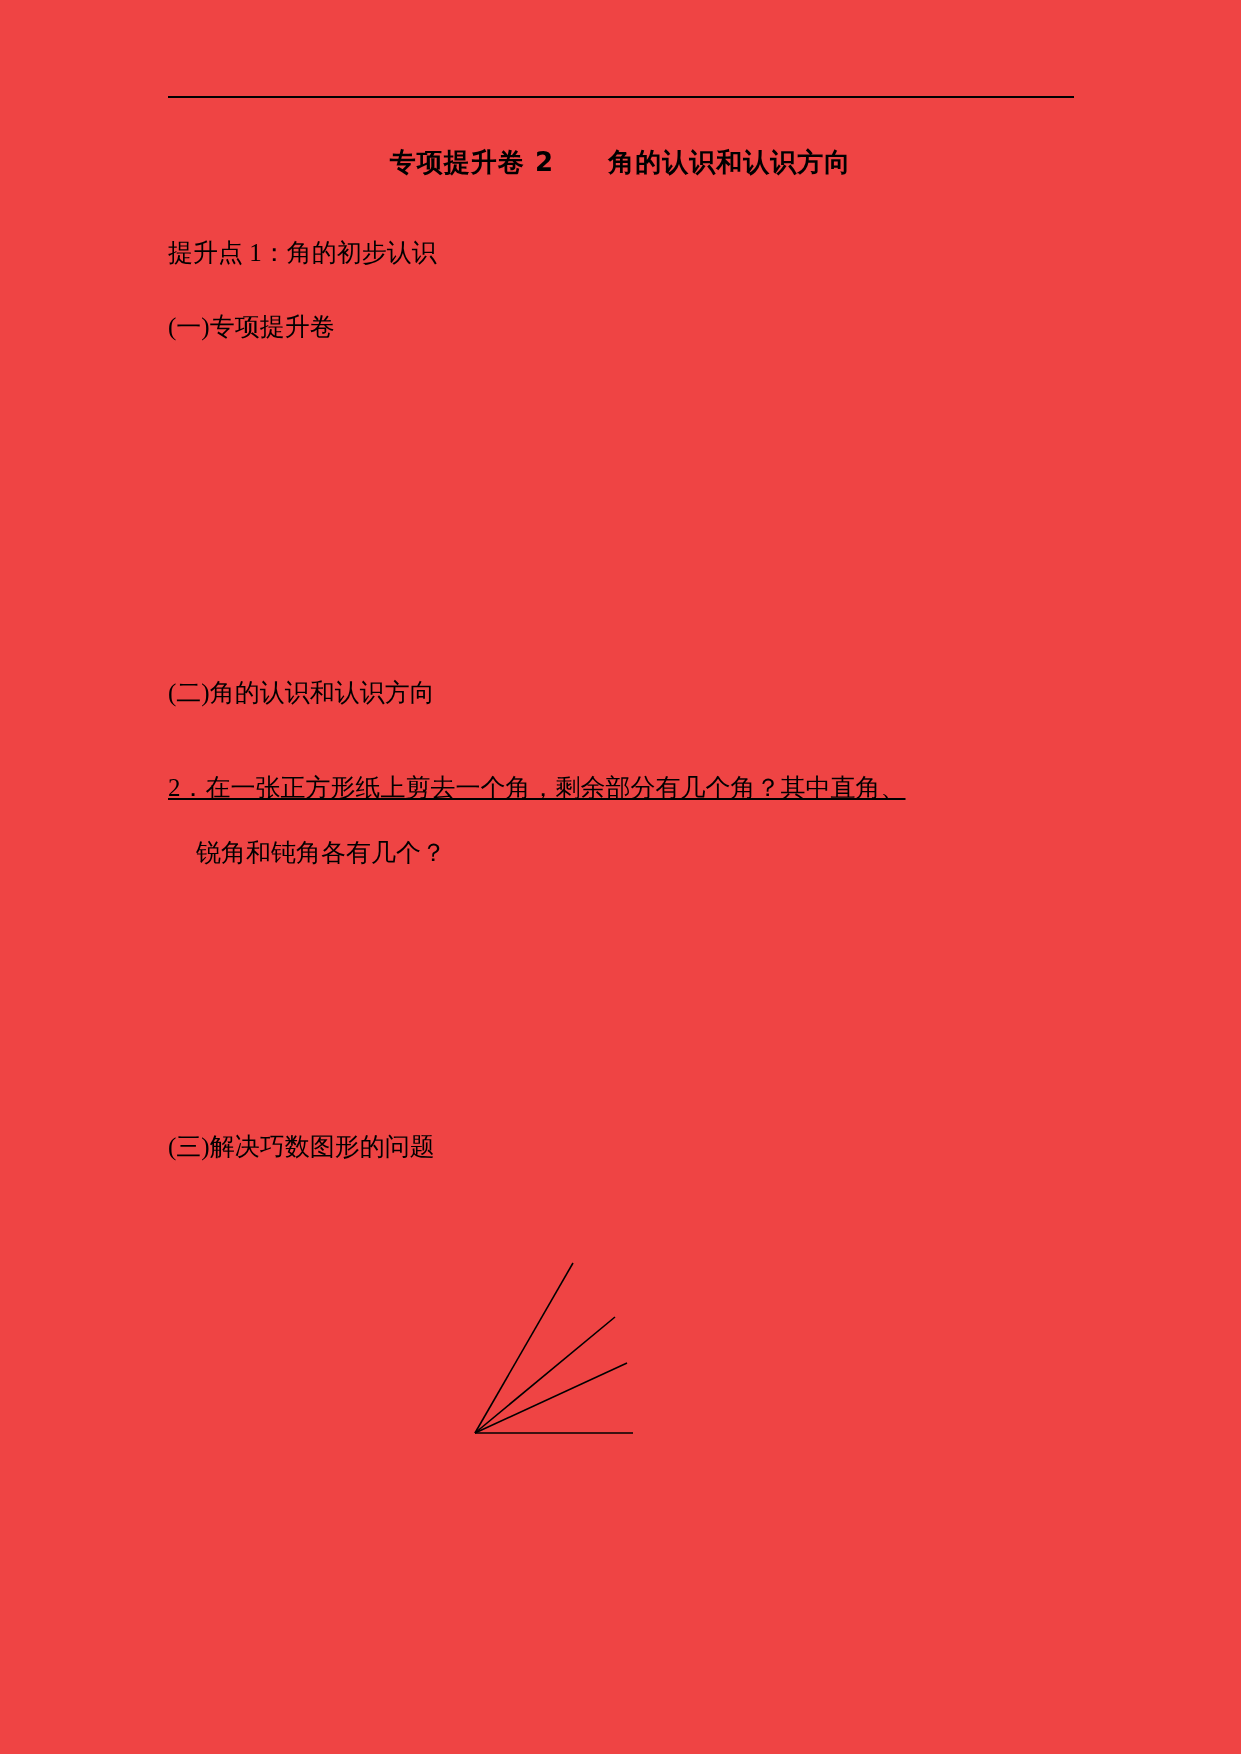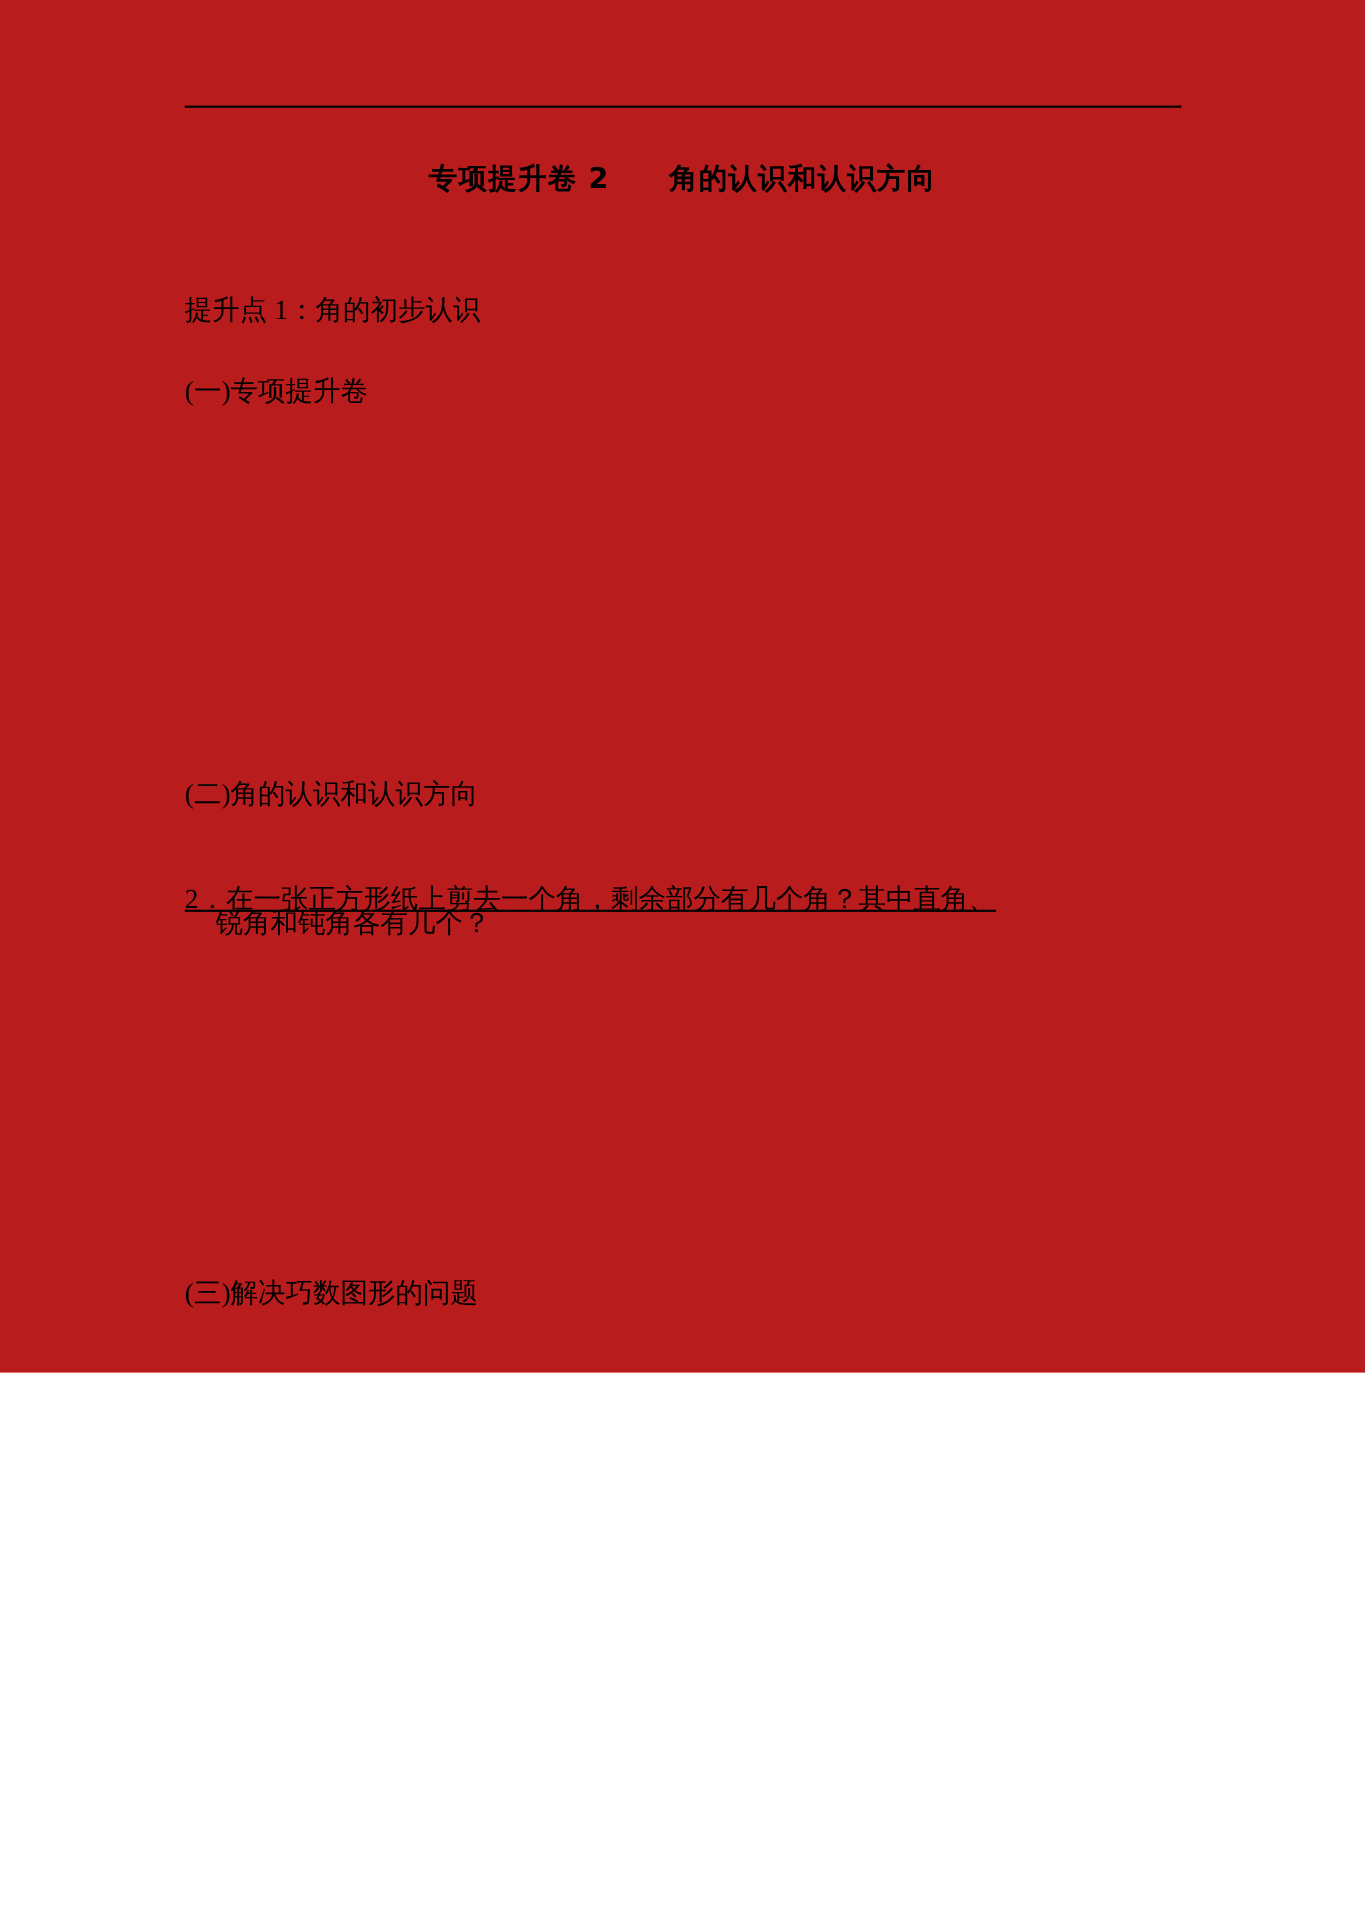--- a/index.html
+++ b/index.html
@@ -7,23 +7,23 @@
     padding: 0;
     background: #ffffff;
   }
   body {
     font-family: "Liberation Serif", "DejaVu Serif", serif;
     color: #000000;
   }
   .page {
     position: relative;
     width: 1241px;
-    height: 1248px;
+    height: 1754px;
     margin: 0 auto;
-    background: #b91c1c;
+    background: #ef4444;
     overflow: hidden;
   }
   .top-rule {
     position: absolute;
     left: 168px;
     top: 96px;
     width: 906px;
     height: 0;
     border-top: 2px solid #000000;
   }
@@ -42,21 +42,20 @@
   .doc-title .title-gap {
     display: inline-block;
     width: 34px;
   }
   .body-line {
     position: absolute;
     font-size: 25px;
     line-height: 30px;
     color: #000000;
     white-space: nowrap;
-    margin-top: 30px;
   }
   .indent-1 {
     left: 168px;
   }
   .indent-2 {
     left: 196px;
   }
   .figure {
     position: absolute;
     left: 455px;
@@ -80,21 +79,21 @@
 
   <div class="body-line indent-1" style="top:238px;">提升点 1：角的初步认识</div>
 
   <div class="body-line indent-1" style="top:312px;">(一)专项提升卷</div>
 
 
   <div class="body-line indent-1" style="top:678px;">(二)角的认识和认识方向</div>
 
   <div class="body-line indent-1" style="top:773px;text-decoration:underline;">2．在一张正方形纸上剪去一个角，剩余部分有几个角？其中直角、</div>
 
-  <div class="body-line indent-2" style="top:795px;text-align:center;">锐角和钝角各有几个？</div>
+  <div class="body-line indent-2" style="top:838px;text-align:center;">锐角和钝角各有几个？</div>
 
   <div class="body-line indent-1" style="top:1132px;">(三)解决巧数图形的问题</div>
 
 
   <div class="figure">
     <svg width="250" height="190" viewBox="0 0 250 190" xmlns="http://www.w3.org/2000/svg">
       <g stroke="#000000" stroke-width="1.6" fill="none">
         <line x1="20" y1="178" x2="118" y2="8"></line>
         <line x1="20" y1="178" x2="160" y2="62"></line>
         <line x1="20" y1="178" x2="172" y2="108"></line>

